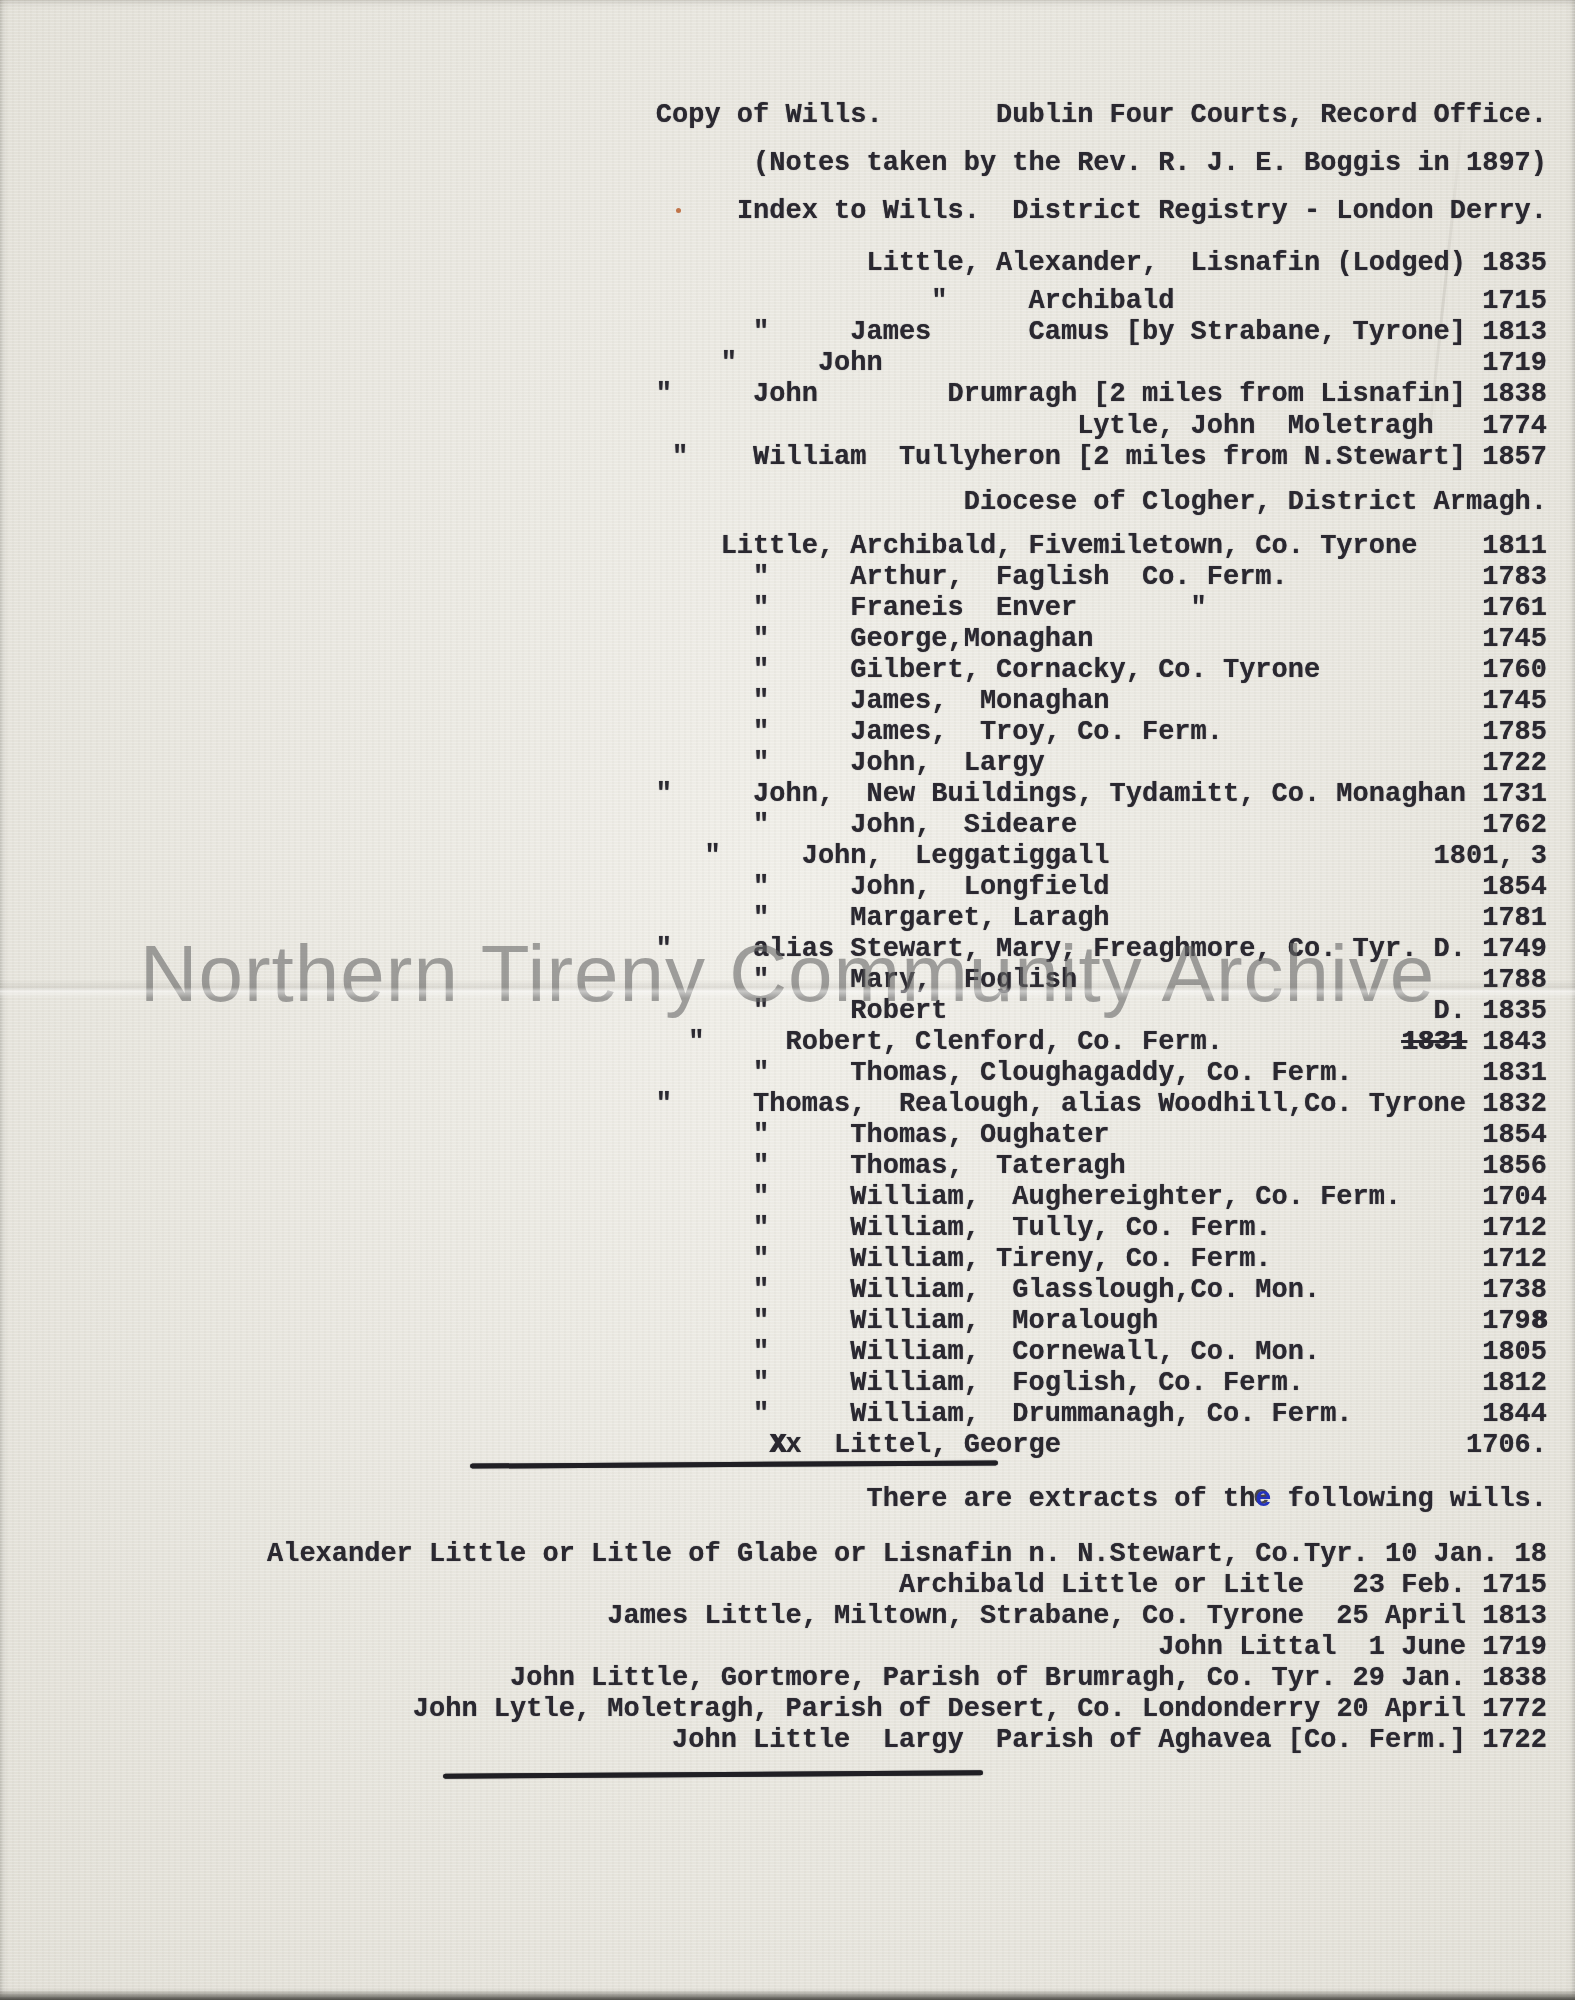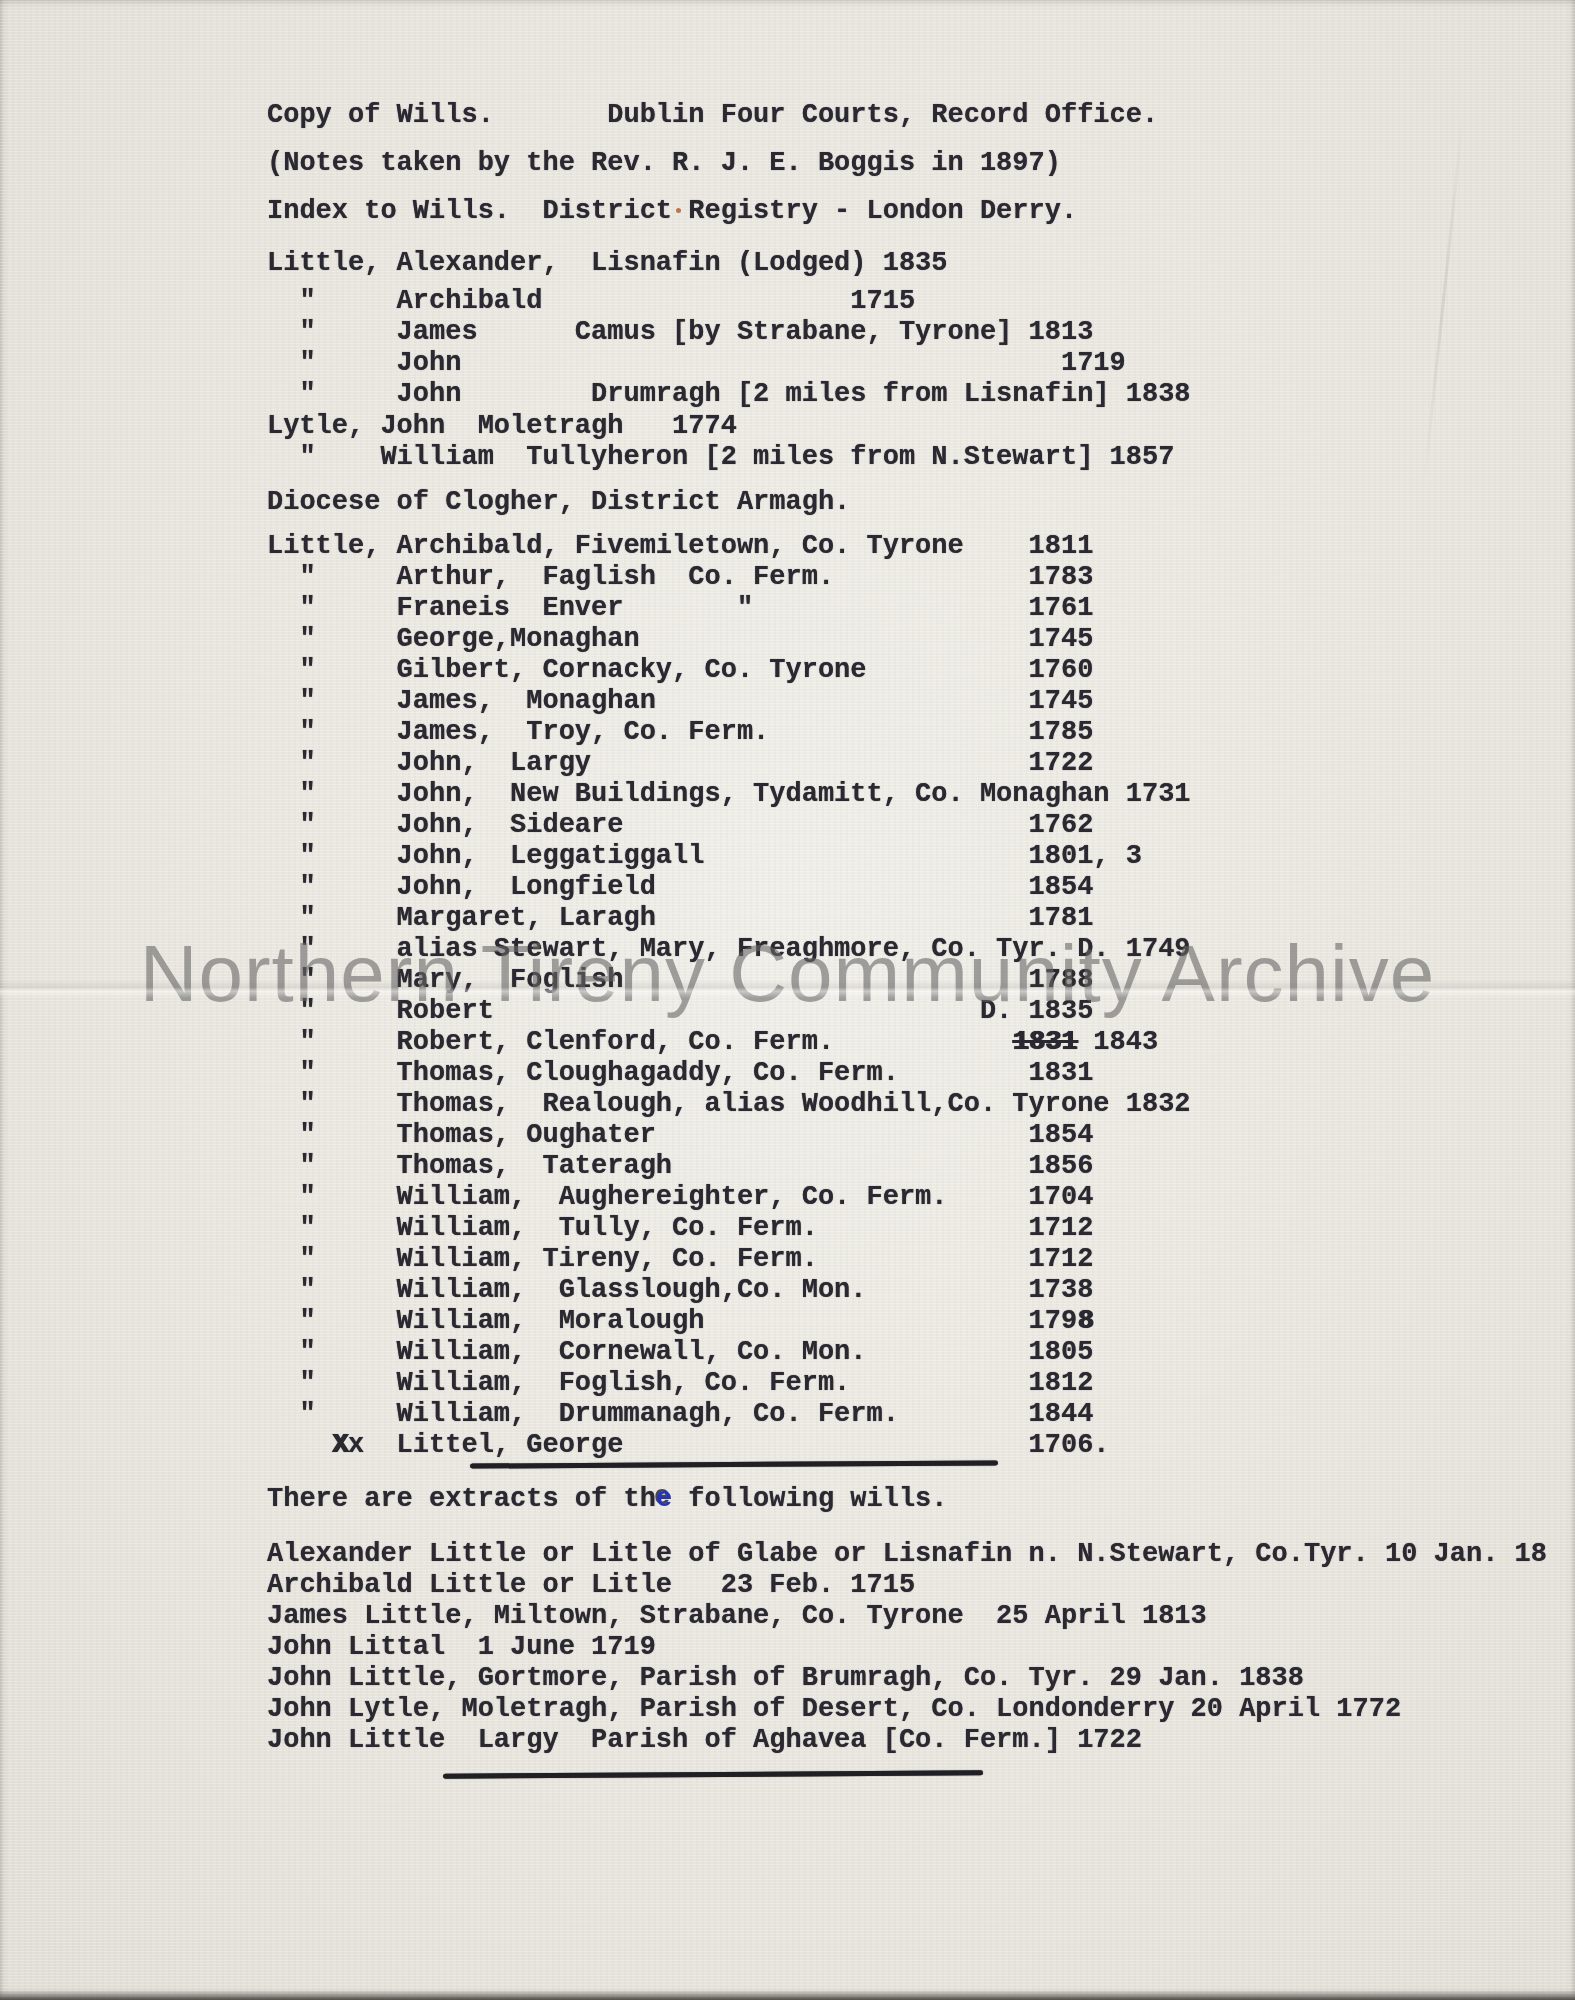--- a/index.html
+++ b/index.html
@@ -4,20 +4,21 @@
 <style>
   html,body{margin:0;padding:0;background:#777;}
   .paper{
     position:relative;width:1575px;height:2000px;overflow:hidden;
     background:#eae8e0;
     font-family:"Liberation Mono","DejaVu Sans Mono",monospace;
     box-shadow:inset 0 -8px 10px -5px rgba(70,68,62,.55),
                inset 4px 0 8px -5px rgba(70,68,62,.35),
                inset -4px 0 8px -5px rgba(70,68,62,.3),
                inset 0 6px 9px -6px rgba(70,68,62,.25);
+    text-align:right;
   }
   .paper::before{
     content:"";position:absolute;inset:0;pointer-events:none;z-index:1;
     background:
       repeating-linear-gradient(0deg, rgba(255,255,255,.22) 0 1px, rgba(0,0,0,0) 1px 3px),
       repeating-linear-gradient(90deg, rgba(125,120,105,.035) 0 2px, rgba(0,0,0,0) 2px 6px),
       radial-gradient(ellipse at 50% 45%, rgba(255,255,255,.25), rgba(150,145,130,.10) 95%);
   }
   .textblock{
     position:absolute;left:267px;top:100px;z-index:2;

